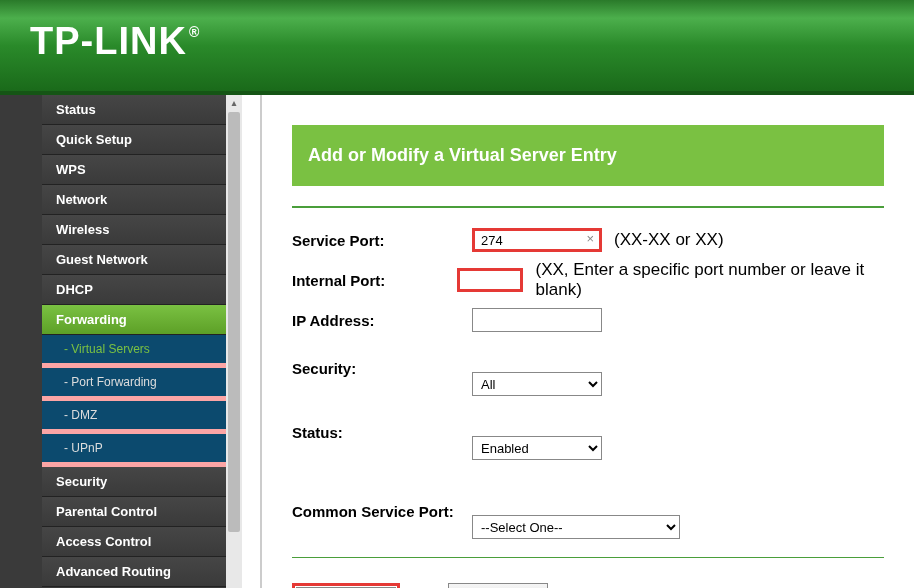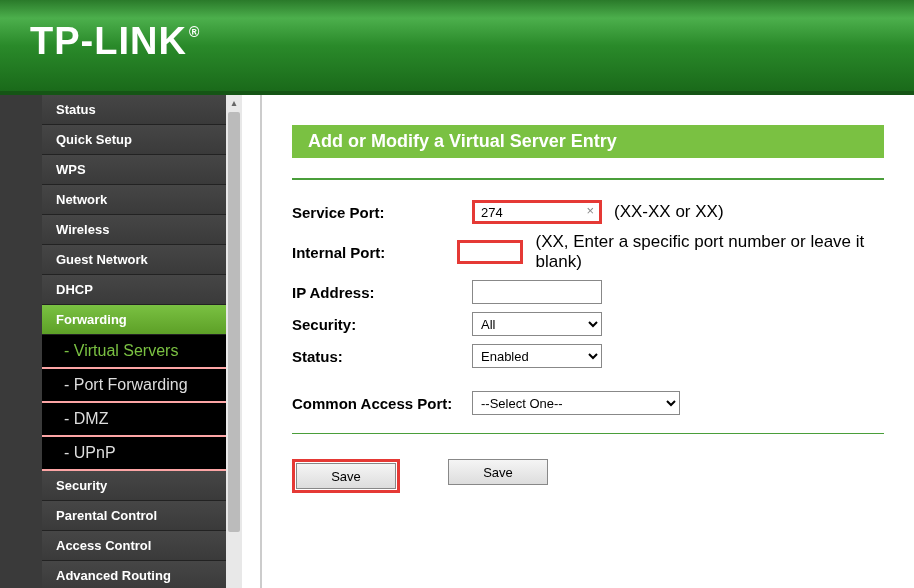--- a/index.html
+++ b/index.html
@@ -39,52 +39,52 @@
       background: linear-gradient(to bottom, #464646 0%, #3a3a3a 100%);
       cursor: pointer;
     }
     .nav-item.active {
       background: linear-gradient(to bottom, #7ac142 0%, #5da027 100%);
       color: #fff;
     }
     .nav-sub {
       padding: 7px 14px 7px 22px;
       color: #ddd;
-      font-size: 16px;
-      border-bottom: 2px solid #fca5a5;
-      background: #000000;
+      font-size: 12px;
+      border-bottom: 5px solid #fca5a5;
+      background: #0c4a6e;
       cursor: pointer;
     }
     .nav-sub.selected { color: #7ac142; }
     
     .content { flex: 1; padding: 30px 30px 20px 50px; background: #fff; position: relative; }
     .content::before {
       content: '';
       position: absolute;
       left: 18px; top: 0; bottom: 0;
       width: 2px;
       background: #ccc;
     }
     
     .page-title-bar {
       background: #7ac142;
       color: #fff;
       font-size: 18px;
       font-weight: bold;
-      padding: 6px 16px;
+      padding: 20px 16px;
       margin-bottom: 20px;
     }
     
     .hr { border: none; border-top: 2px solid #4a9e3a; margin: 8px 0 20px 0; }
     .hr-mid { border: none; border-top: 1px solid #4a9e3a; margin: 18px 0; }
     
     .form-row { display: flex; align-items: center; margin-bottom: 8px; }
     .form-label { width: 180px; text-align: left; font-weight: bold; padding-right: 4px; font-size: 15px; }
     .form-input { width: 130px; height: 24px; border: 1px solid #888; padding: 2px 6px; font-size: 13px; }
-    .form-select { width: 130px; height: 24px; border: 1px solid #888; font-size: 13px; background: #fff; padding: 0 4px; }
+    .form-select { width: 130px; height: 24px; border: 1px solid #888; font-size: 13px; background: #fff; padding: 0 4px; margin-top: 32px; }
     .form-select-wide { width: 208px; }
     .form-hint { margin-left: 12px; color: #000; font-size: 17px; }
     .highlight { border: 3px solid #e53935 !important; }
     .input-with-x { position: relative; display: inline-block; }
     .clear-x { position: absolute; right: 8px; top: 3px; color: #888; cursor: pointer; font-size: 13px; }
     
     .button-row { display: flex; gap: 48px; margin-top: 25px; }
     .btn {
       width: 100px; height: 26px;
       background: linear-gradient(to bottom, #f5f5f5, #ddd);
@@ -164,21 +164,21 @@
     <div class="form-row">
       <div class="form-label">Status:</div>
       <select class="form-select">
         <option>Enabled</option>
       </select>
     </div>
 
     <br>
 
     <div class="form-row">
-      <div class="form-label">Common Access Port:</div>
+      <div class="form-label">Common Service Port:</div>
       <select class="form-select form-select-wide">
         <option>--Select One--</option>
       </select>
     </div>
 
     <hr class="hr-mid">
 
     <div class="button-row">
       <span class="btn-highlight-wrap">
         <button class="btn">Save</button>

